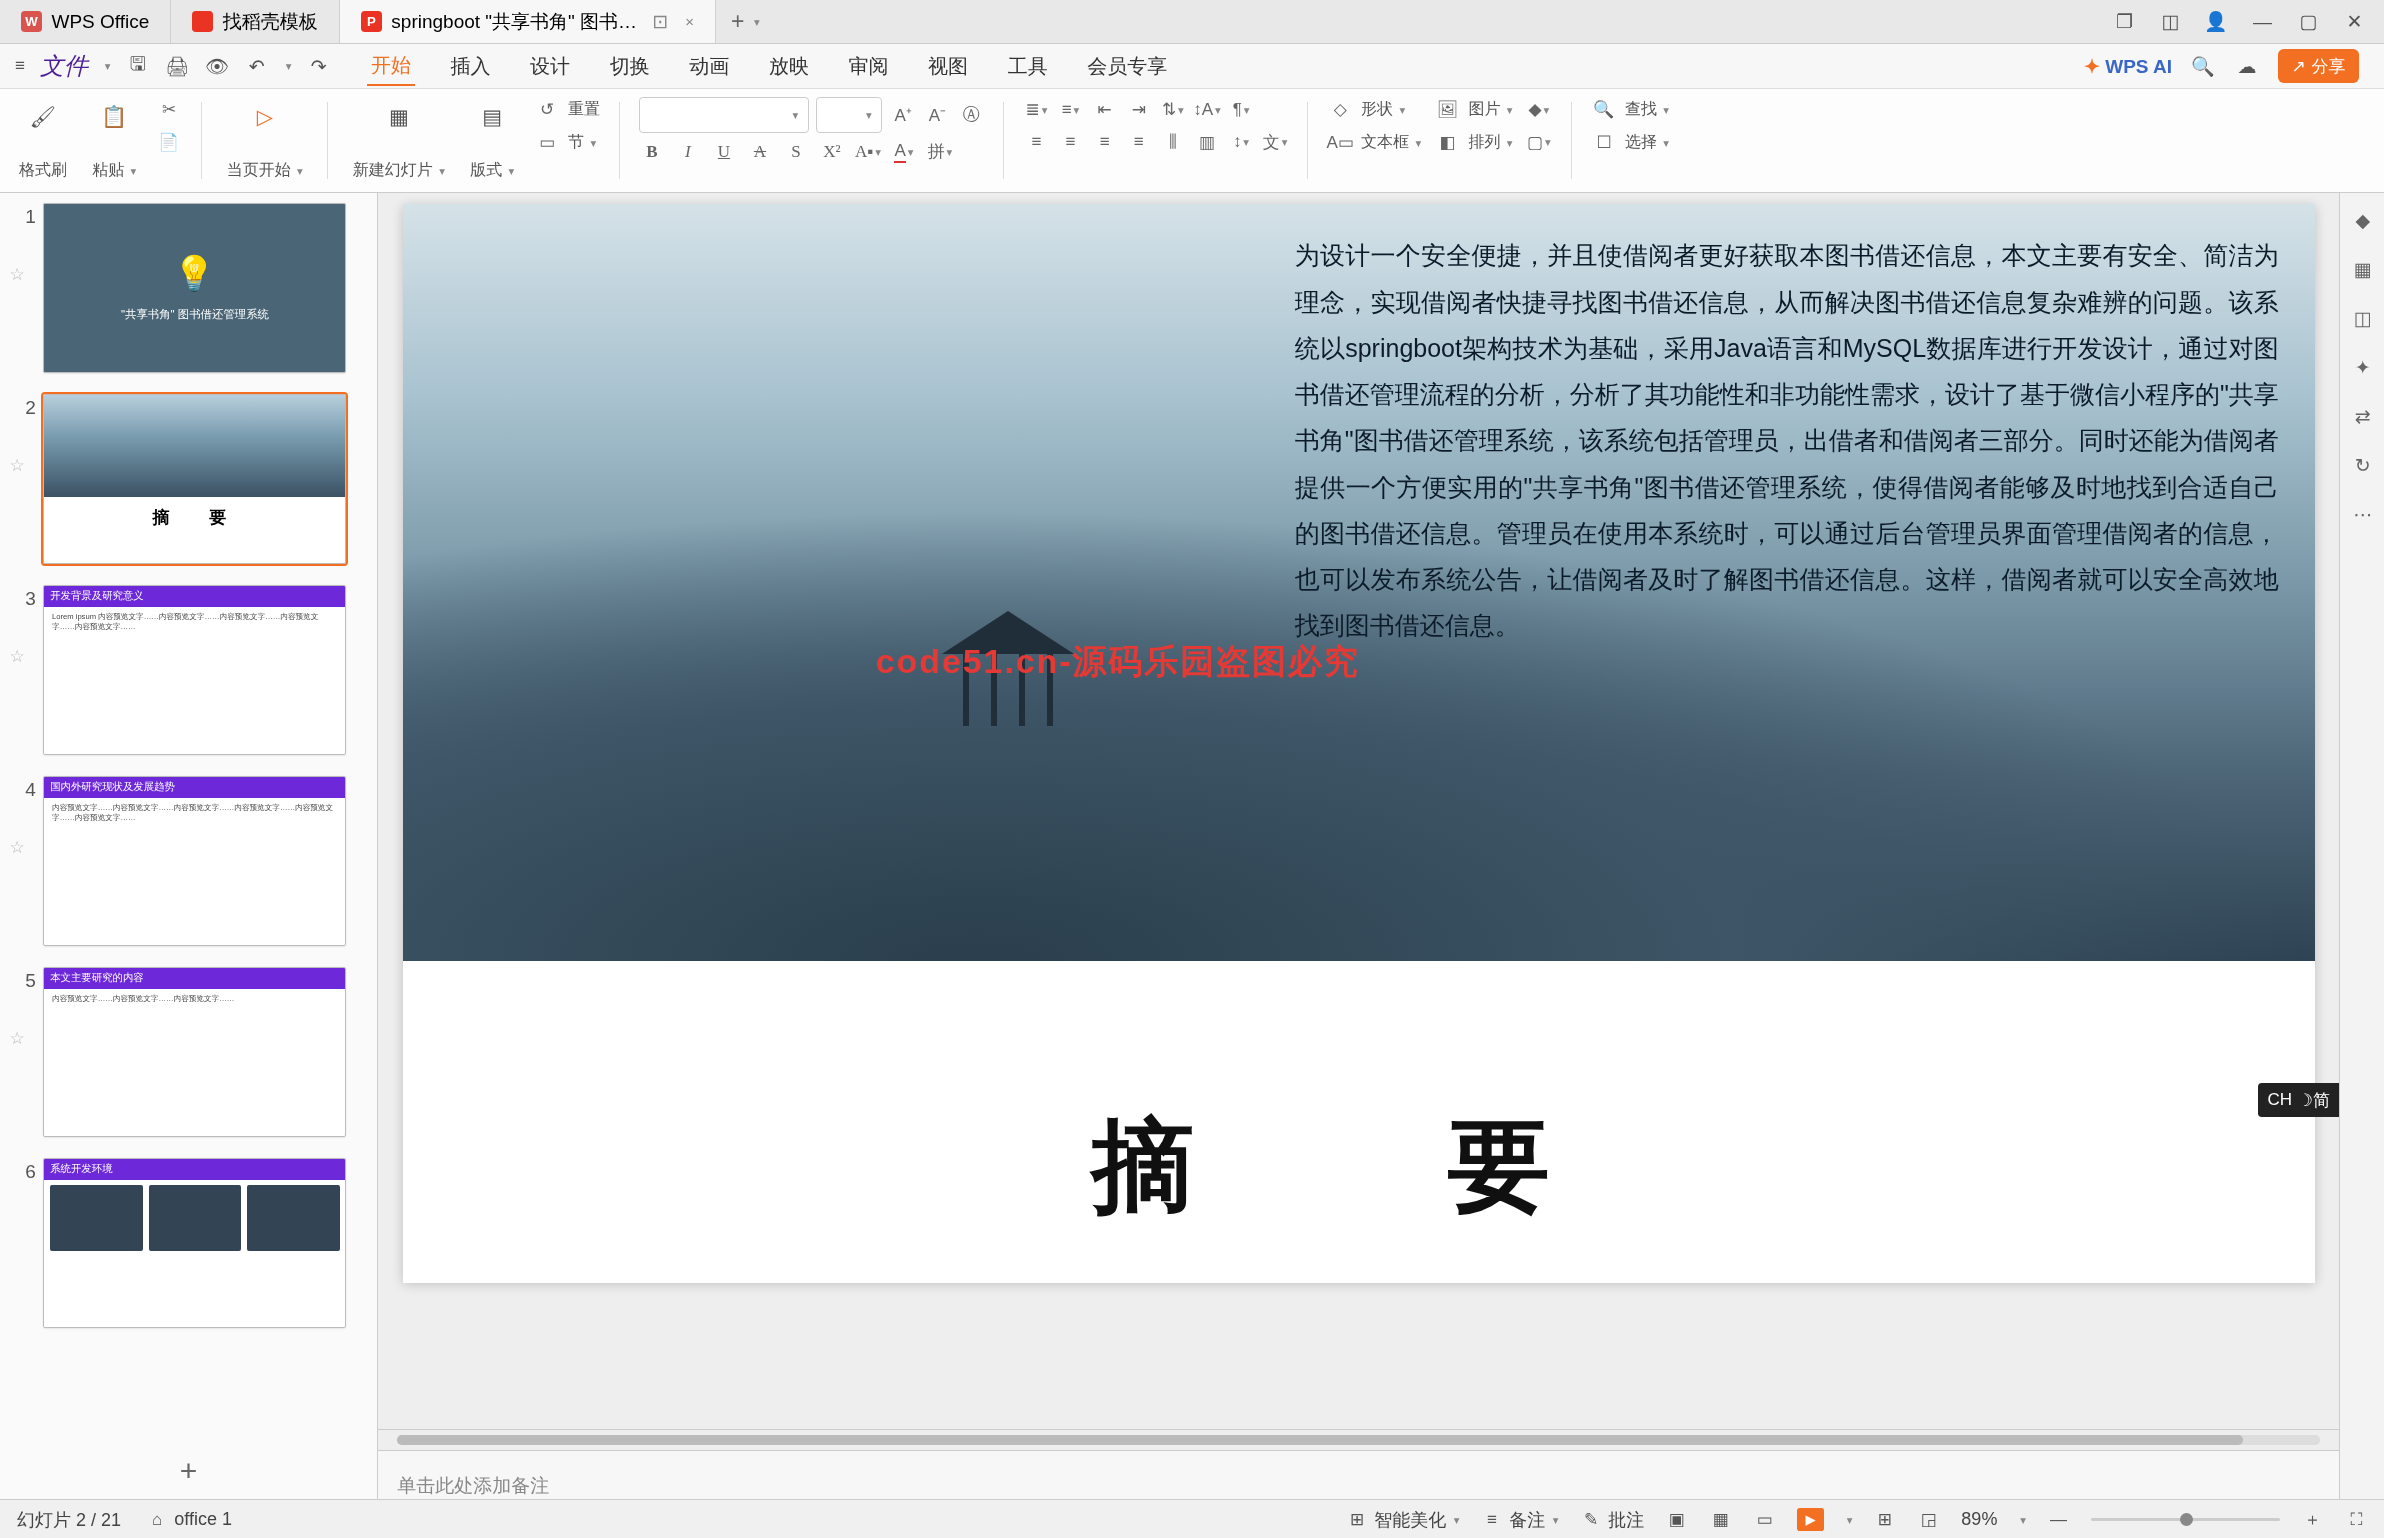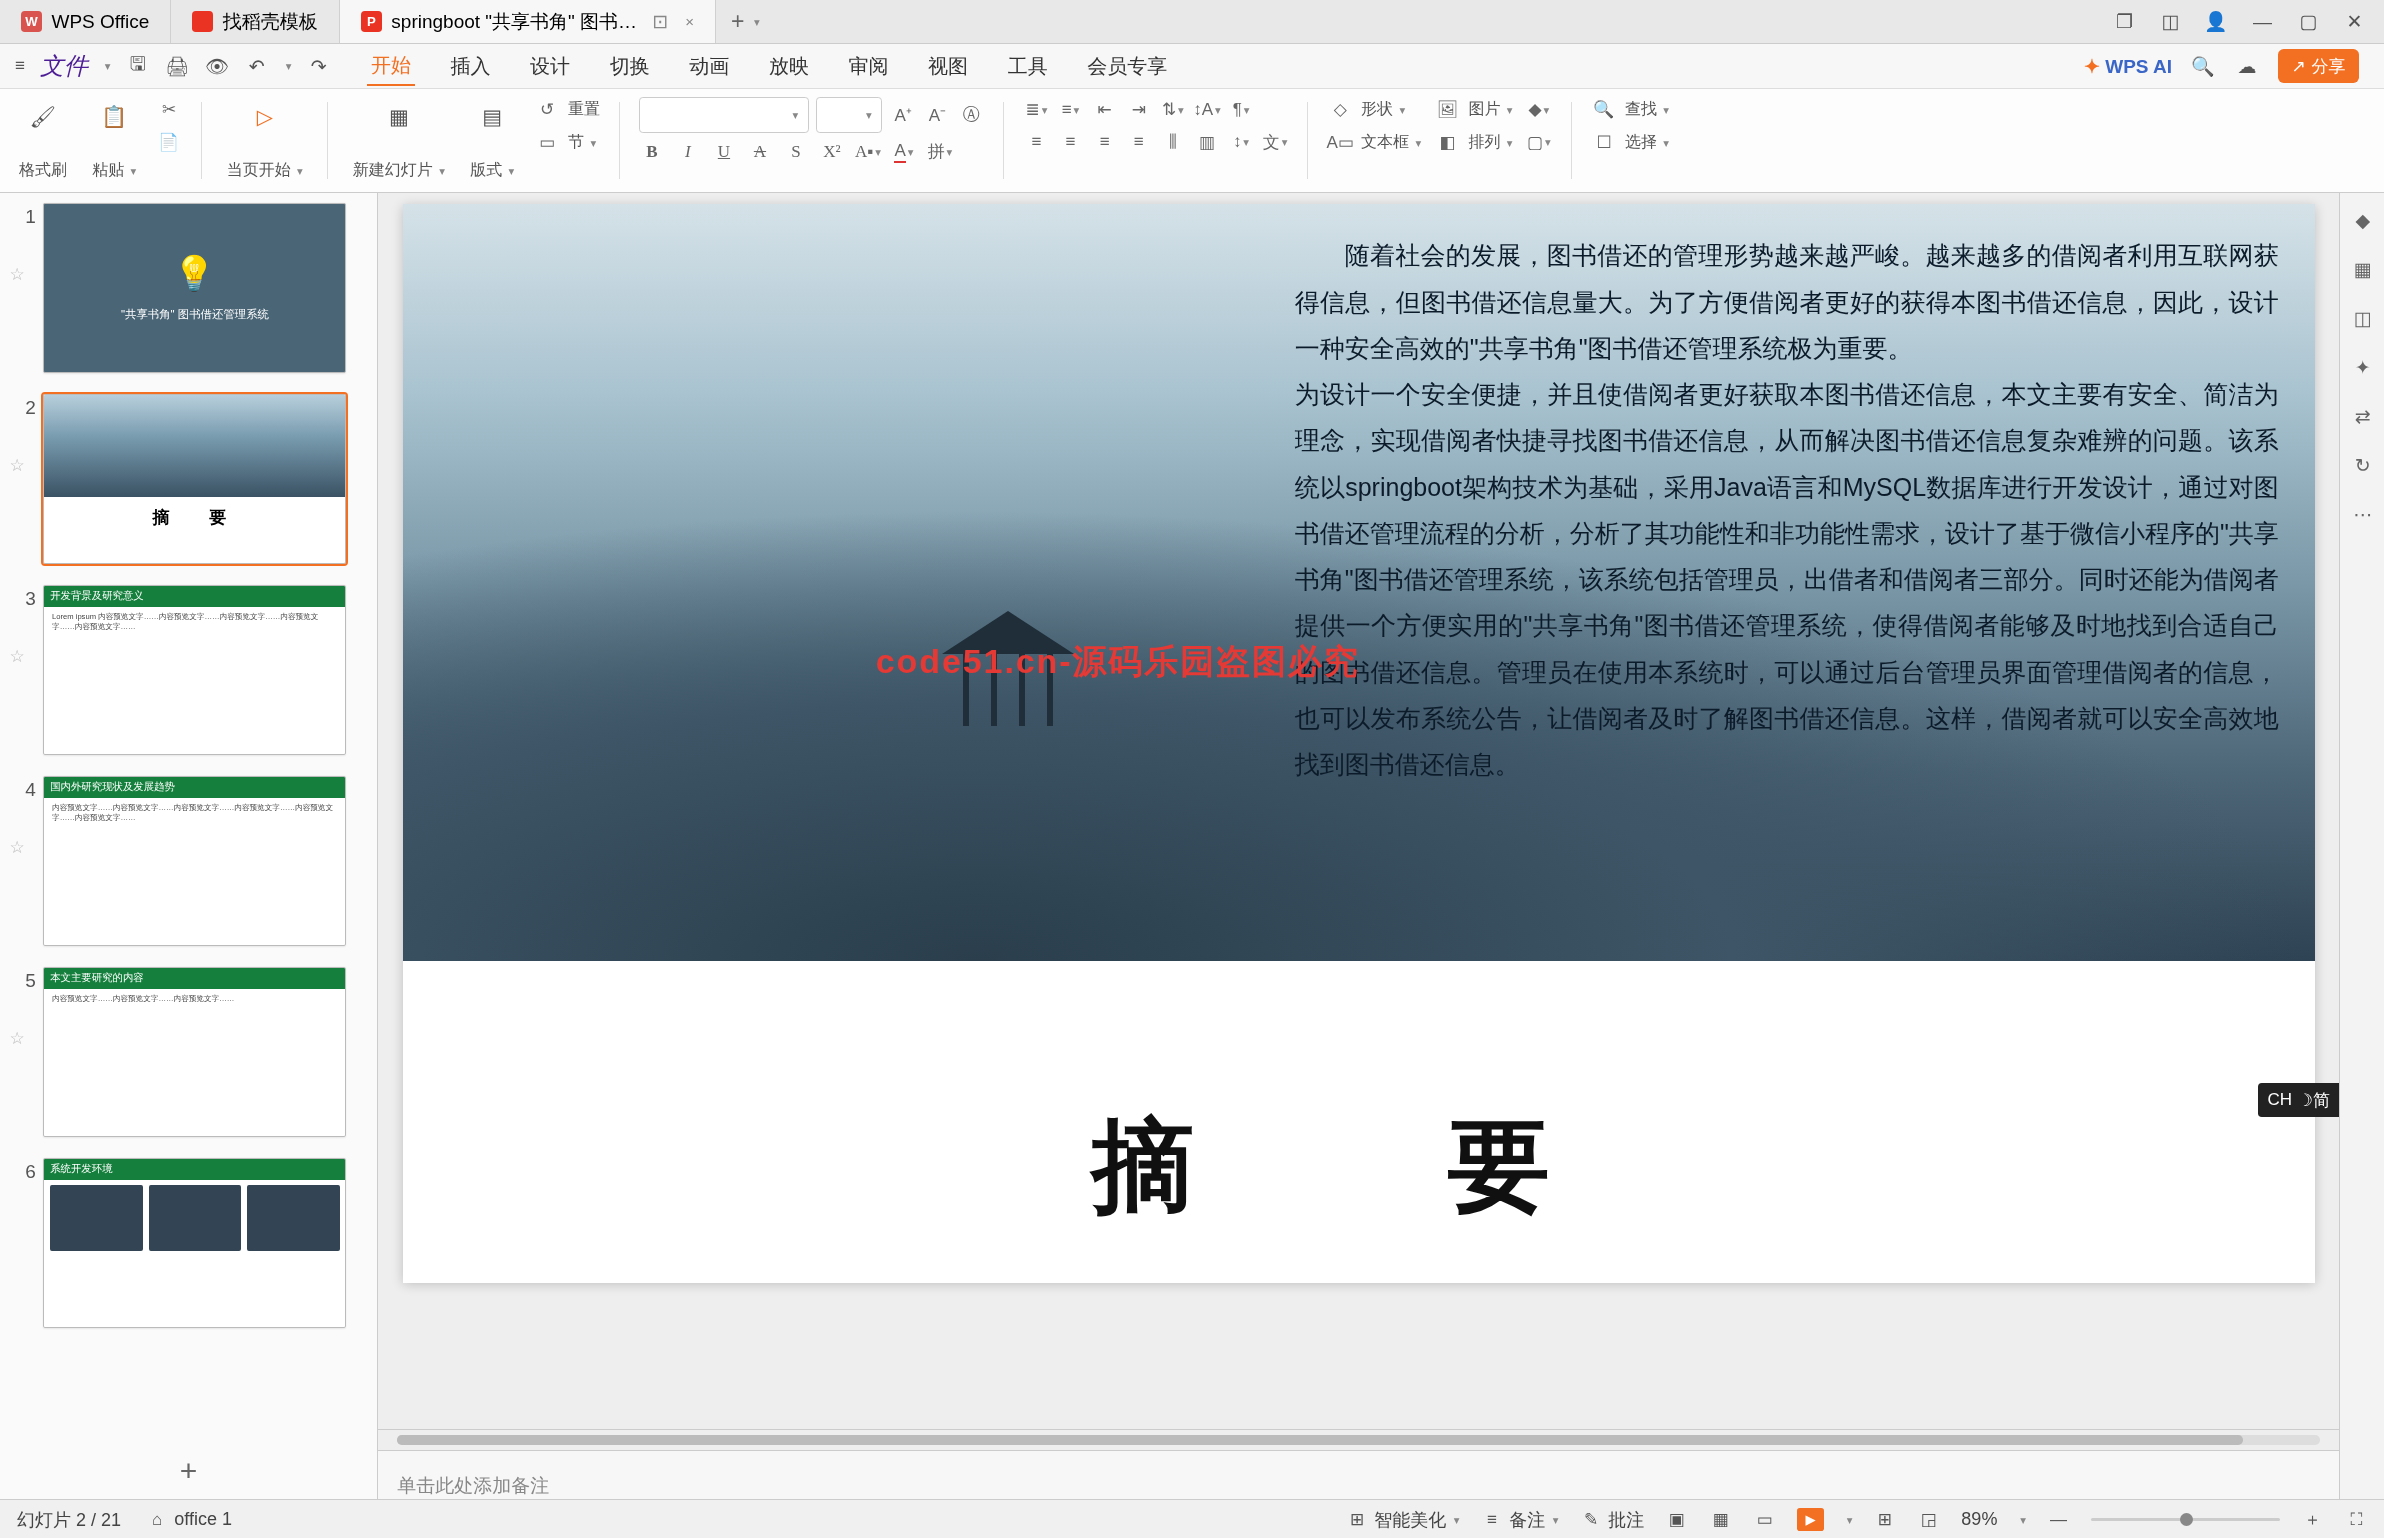--- a/index.html
+++ b/index.html
@@ -58,21 +58,21 @@
 .sp-tabs { height:51px; display:flex; align-items:center; padding:0 17px; font-size:19px; color:#555; gap:26.5px; }
 .sp-tabs .spt { cursor:pointer; padding-bottom:3.8px; }
 .sp-tabs .spt.active { color:#111; border-bottom:2.8px solid #f36f21; }
 .sp-collapse { margin-left:auto; color:#777; cursor:pointer; font-size:21px; }
 .sp-thumbs { flex:1; overflow-y:auto; padding:9.5px 7.6px 9.5px 1.9px; }
 .thumb-row { display:flex; align-items:flex-start; gap:7.6px; margin-bottom:21px; }
 .thumb-num { width:34px; text-align:right; font-size:19px; color:#555; padding-top:3.8px; }
 .thumb-star { width:19px; color:#bbb; font-size:17px; margin-top:36px; }
 .thumb { width:303px; height:170px; background:#fff; border:0.9px solid #bbb; border-radius:1.9px; box-shadow:0 0.9px 1.9px rgba(0,0,0,0.08); position:relative; overflow:hidden; }
 .thumb.sel { outline:2.8px solid #f36f21; }
-.thumb-title-bar { height:21px; background:#15803d; color:#fff; font-size:10.4px; display:flex; align-items:center; padding:0 5.7px; }
+.thumb-title-bar { height:21px; background:#6d28d9; color:#fff; font-size:10.4px; display:flex; align-items:center; padding:0 5.7px; }
 .thumb-body-text { font-size:7.6px; color:#444; padding:5.7px 7.6px; line-height:1.3; height:114px; overflow:hidden; }
 .thumb1 { background:#4a6576; color:#fff; display:flex; flex-direction:column; align-items:center; justify-content:center; gap:13.2px; }
 .thumb1 .bulb { font-size:34px; }
 .thumb1 .t1-title { font-size:11.4px; }
 .thumb2-img { height:102px; background:linear-gradient(#b8cfdc 0%, #7a9db0 40%, #3a5264 100%); position:relative; }
 .thumb2-title { text-align:center; font-size:17px; font-weight:bold; padding:9.5px 0; letter-spacing:11.4px; }
 .thumb6-imgs { display:flex; gap:5.7px; padding:5.7px; }
 .thumb6-imgs div { flex:1; height:66px; background:#345; border-radius:1.9px; }
 .sp-add { height:57px; display:flex; align-items:center; justify-content:center; color:#666; font-size:30px; cursor:pointer; }
 
@@ -393,21 +393,20 @@
             <div class="pav-roof"></div>
             <div class="pav-cols">
                 <span></span>
                 <span></span>
                 <span></span>
                 <span></span>
               </div>
           </div>
         </div>
         <div class="slide-text">
-          <p>随着社会的发展，图书借还的管理形势越来越严峻。越来越多的借阅者利用互联网获得信息，但图书借还信息量大。为了方便借阅者更好的获得本图书借还信息，因此，设计一种安全高效的"共享书角"图书借还管理系统极为重要。</p>
           <p class="noindent">为设计一个安全便捷，并且使借阅者更好获取本图书借还信息，本文主要有安全、简洁为理念，实现借阅者快捷寻找图书借还信息，从而解决图书借还信息复杂难辨的问题。该系统以springboot架构技术为基础，采用Java语言和MySQL数据库进行开发设计，通过对图书借还管理流程的分析，分析了其功能性和非功能性需求，设计了基于微信小程序的"共享书角"图书借还管理系统，该系统包括管理员，出借者和借阅者三部分。同时还能为借阅者提供一个方便实用的"共享书角"图书借还管理系统，使得借阅者能够及时地找到合适自己的图书借还信息。管理员在使用本系统时，可以通过后台管理员界面管理借阅者的信息，也可以发布系统公告，让借阅者及时了解图书借还信息。这样，借阅者就可以安全高效地找到图书借还信息。</p>
         </div>
         <div class="watermark">code51.cn-源码乐园盗图必究</div>
         <div class="slide-heading">摘　要</div>
       </div>
     </div>
     <div class="hscroll">
       <div class="hscroll-track">
         <div class="hscroll-thumb"></div>
       </div>

